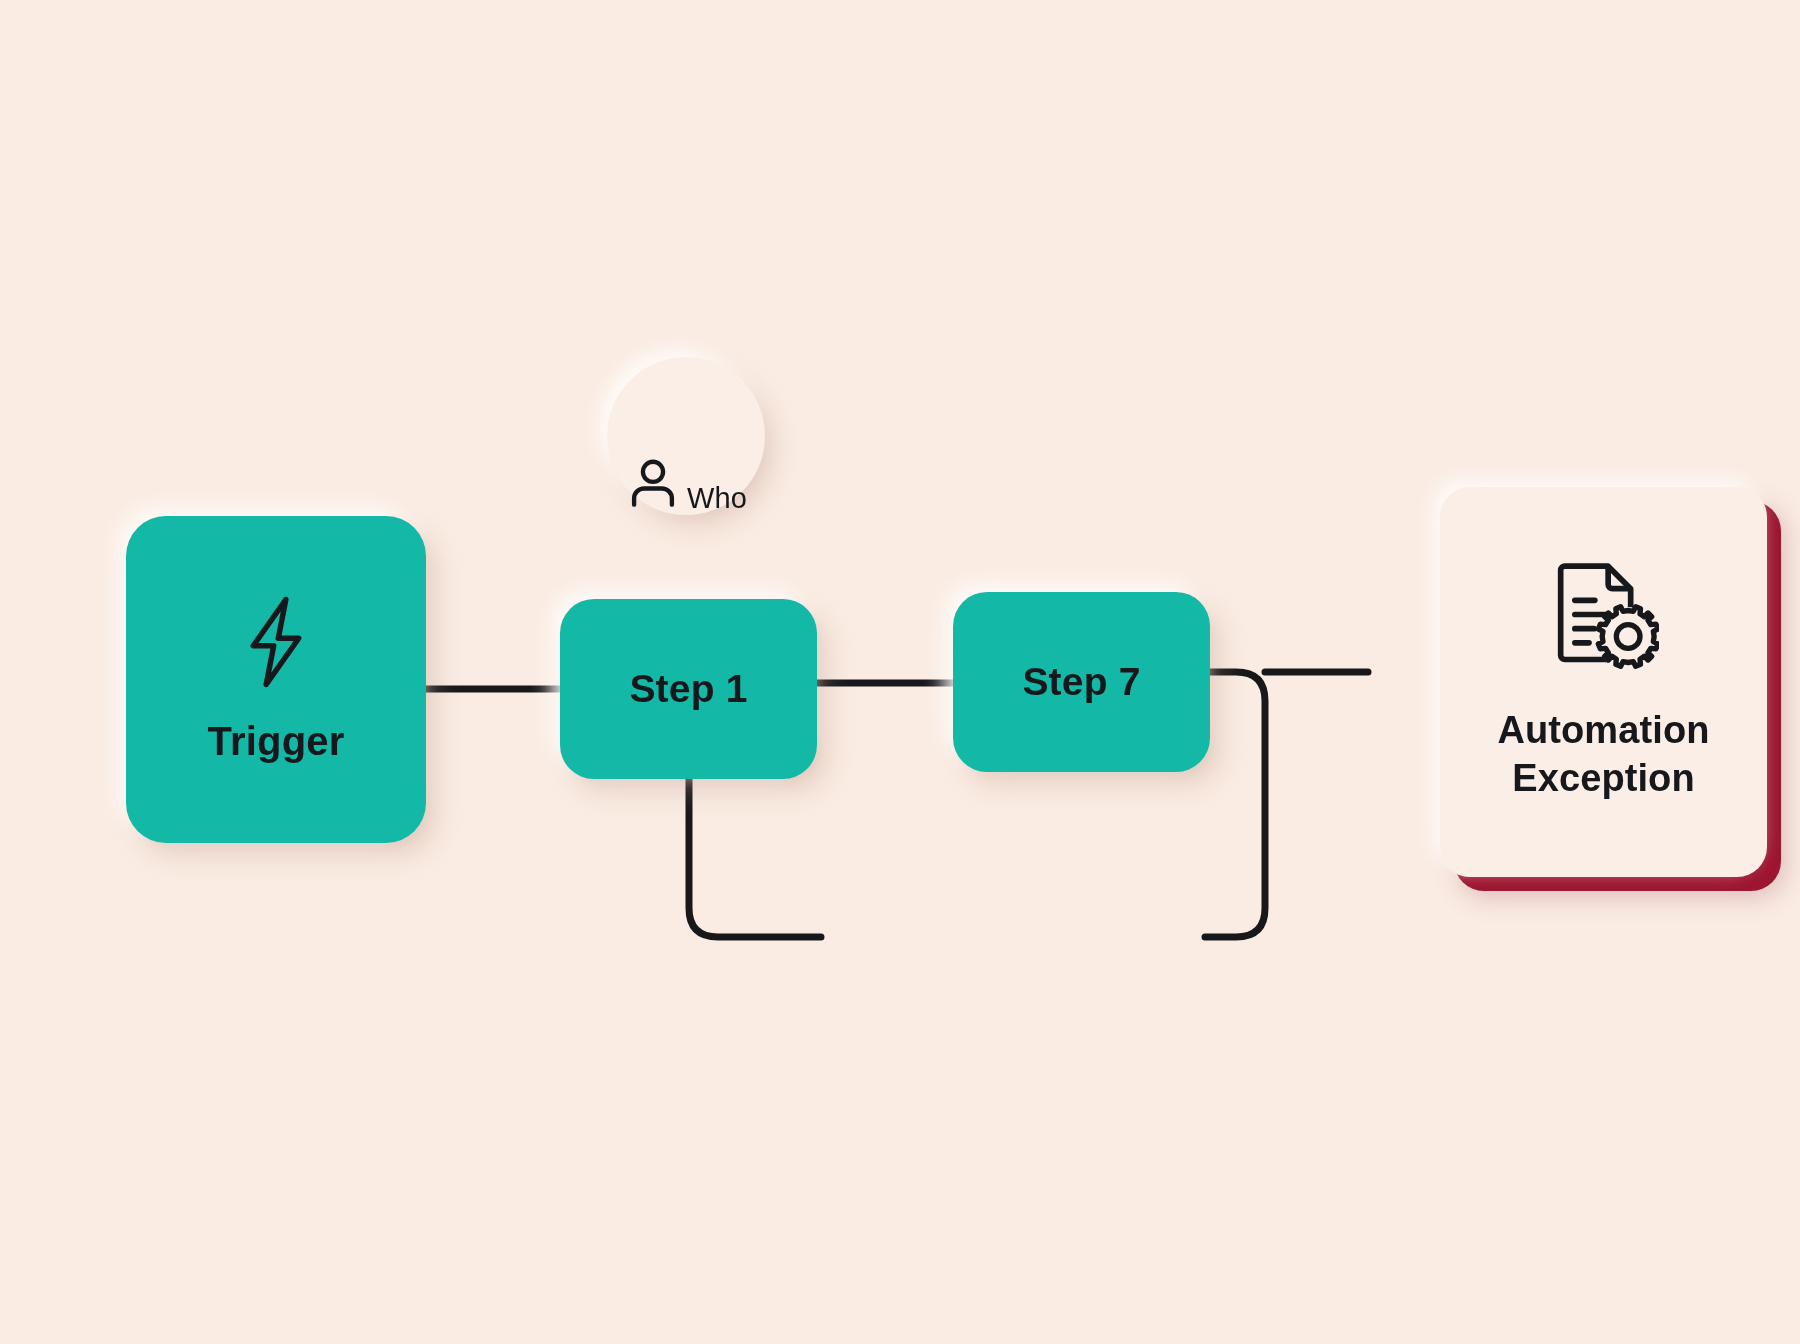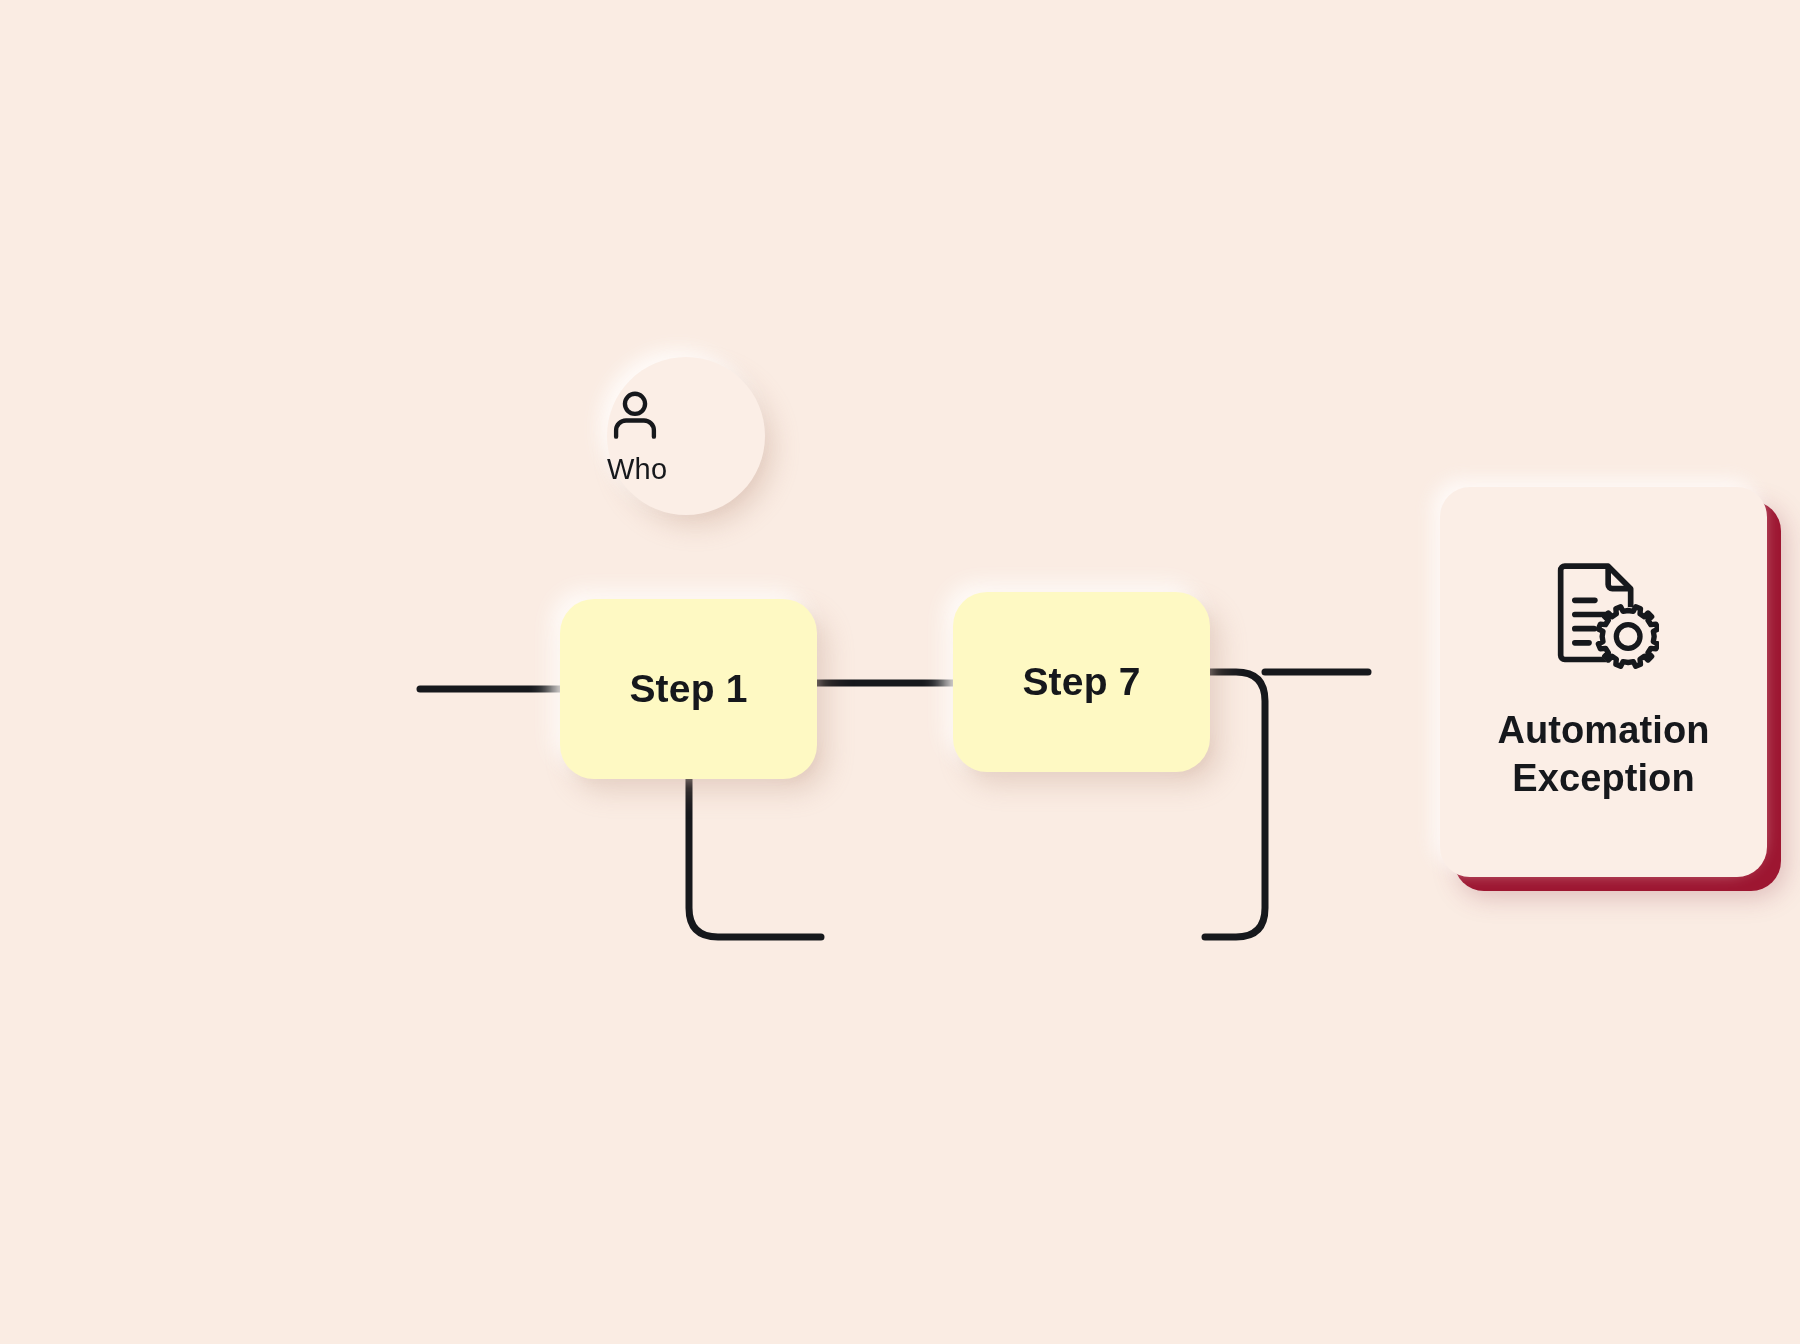--- a/index.html
+++ b/index.html
@@ -30,21 +30,21 @@
     width: 1800px;
     height: 1344px;
     z-index: 1;
     pointer-events: none;
   }
 
   
   .node {
     position: absolute;
     z-index: 3;
-    background: #fef9c3;
+    background: #14b8a6;
     box-sizing: border-box;
     display: flex;
     flex-direction: column;
     align-items: center;
     justify-content: center;
     color: #16181c;
   }
 
   .card {
     border-radius: 34px;
@@ -126,22 +126,22 @@
 
   
   .badge {
     position: absolute;
     z-index: 4;
     width: 158px;
     height: 158px;
     border-radius: 50%;
     background: #fbeee6;
     display: flex;
-    flex-direction: column;
-    align-items: flex-start;
+    flex-direction: row;
+    align-items: flex-end;
     justify-content: center;
     gap: 6px;
     color: #16181c;
     box-shadow:
       -8px -8px 18px rgba(255, 252, 250, 0.95),
       10px 12px 24px rgba(190, 150, 130, 0.30),
       2px 3px 6px rgba(190, 150, 130, 0.12);
   }
   #badge-who  { left: 607px; top: 357px; }
   #badge-data { left: 994px; top: 353px; }
@@ -167,20 +167,28 @@
       <path d="M 812 683 L 959 683"></path>
 
       <path d="M 689 775 L 689 908 Q 689 937 718 937 L 821 937"></path>
 
       <path d="M 1210 672 L 1236 672 Q 1265 672 1265 701 L 1265 908 Q 1265 937 1236 937 L 1205 937"></path>
 
       <path d="M 1265 672 L 1368 672"></path>
     </g>
   </svg>
 
+  <div class="node card" id="node-trigger">
+    <span class="icon">
+      <svg width="74" height="94" viewBox="0 0 48 62" fill="none" xmlns="http://www.w3.org/2000/svg">
+        <path d="M30.5 3 L9 33.5 H22.5 L17.5 59 L39 28.5 H25.5 Z" stroke="#16181c" stroke-width="3.6" stroke-linejoin="round" stroke-linecap="round" fill="none"></path>
+      </svg>
+    </span>
+    <span class="node-label">Trigger</span>
+  </div>
 
   <div class="node card step-card" id="node-step1">
     <span class="node-label">Step 1</span>
   </div>
 
   <div class="node card step-card" id="node-step2">
     <span class="node-label">Step 7</span>
   </div>
 
 

